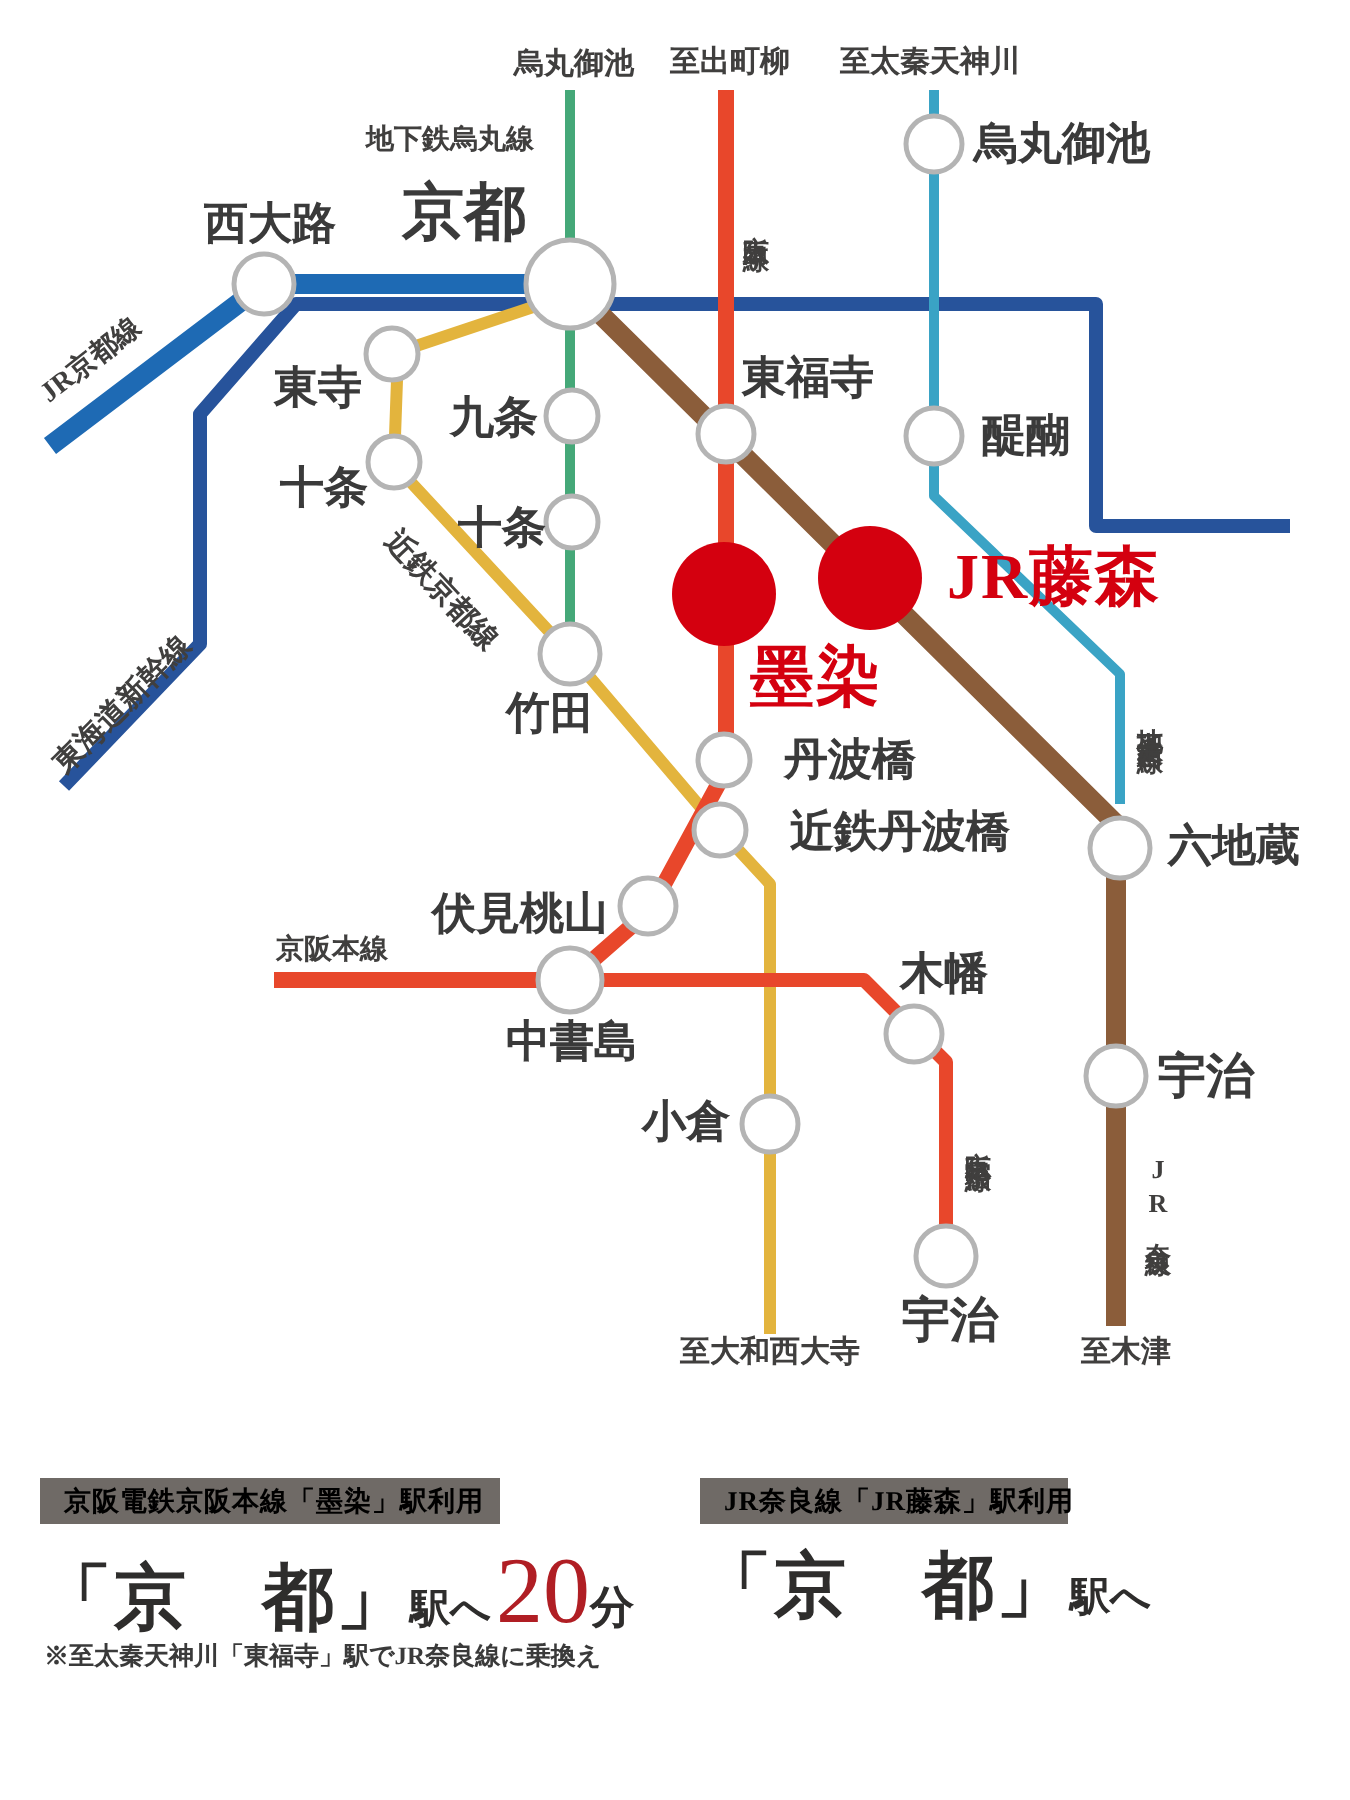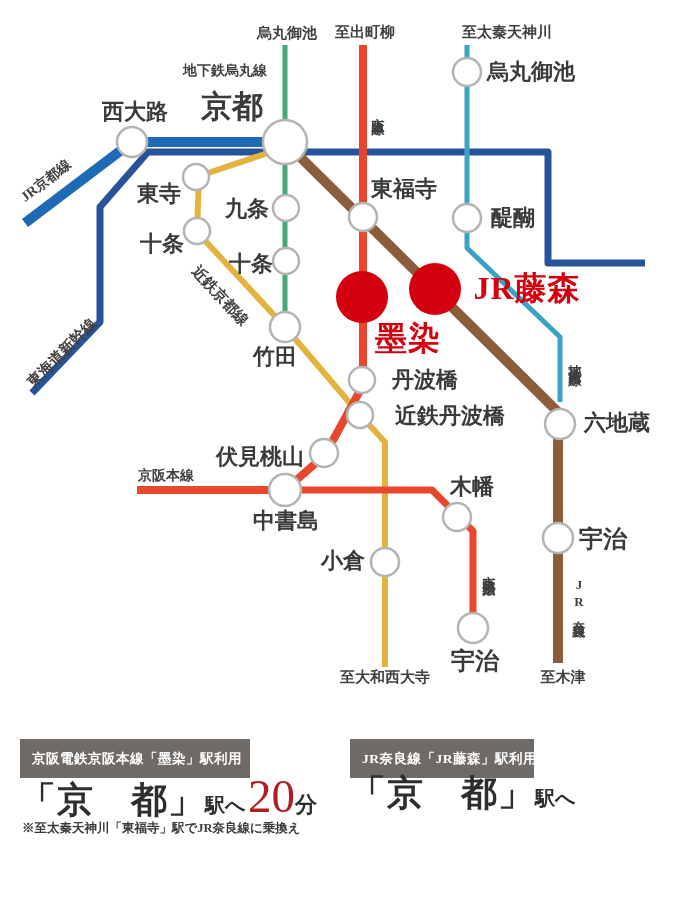--- a/index.html
+++ b/index.html
@@ -15,21 +15,21 @@
   }
   .station-label { font-size:22px; }
   .highlight-label { color:#d4000f; font-size:32px; font-weight:700; letter-spacing:1px; }
   .line-label { font-size:14px; color:#403f3e; }
   .terminal-label { font-size:15px; color:#403f3e; }
   .vertical { writing-mode:vertical-rl; text-orientation:upright; letter-spacing:2px; line-height:1; }
 
   
   .panel { position:absolute; }
   .panel-header {
-    position:absolute; left:0; top:0; height:39px; background:#6f6a66; color:#ffffff;
+    position:absolute; left:0; top:0; height:23px; background:#6f6a66; color:#000000;
     font-size:13.5px; font-weight:700; display:flex; align-items:center;
     padding-left:12px; box-sizing:border-box; white-space:nowrap; letter-spacing:0.5px;
   }
   .panel-main {
     position:absolute; left:0; top:30px; width:100%;
     display:flex; justify-content:space-between; align-items:baseline;
   }
   .dest { white-space:nowrap; color:#2e2d2c; }
   .dest-main { font-size:36px; font-weight:700; letter-spacing:1px; }
   .dest-suffix { font-size:20px; font-weight:700; }
@@ -105,21 +105,21 @@
       <div class="map-label line-label" style="left: 62px; top: 353px; font-size: 15px; transform: translate(-50%, -50%) rotate(-45deg);">東海道新幹線</div>
       <div class="map-label line-label" style="left: 225px; top: 71px; font-size: 14px;">地下鉄烏丸線</div>
       <div class="map-label line-label vertical" style="left: 378px; top: 111px; font-size: 13px;">京阪本線</div>
       <div class="map-label line-label" style="left: 220px; top: 296px; font-size: 15px; transform: translate(-50%, -50%) rotate(47deg);">近鉄京都線</div>
       <div class="map-label line-label vertical" style="left: 575px; top: 360px; font-size: 13px;">地下鉄東西線</div>
       <div class="map-label line-label" style="left: 166px; top: 476px; font-size: 14px;">京阪本線</div>
       <div class="map-label line-label vertical" style="left: 489px; top: 570px; font-size: 13px;">京阪宇治線</div>
       <div class="map-label line-label vertical" style="left: 579px; top: 597px; font-size: 13px;">JR奈良線</div>
       <div class="map-label terminal-label" style="left: 287px; top: 33px; font-size: 15px;">烏丸御池</div>
       <div class="map-label terminal-label" style="left: 365px; top: 32px; font-size: 15px;">至出町柳</div>
-      <div class="map-label terminal-label" style="left: 465px; top: 32px; font-size: 15px; margin-left: 42px;">至太秦天神川</div>
+      <div class="map-label terminal-label" style="left: 465px; top: 32px; font-size: 15px;">至太秦天神川</div>
       <div class="map-label terminal-label" style="left: 385px; top: 677px; font-size: 15px;">至大和西大寺</div>
       <div class="map-label terminal-label" style="left: 563px; top: 677px; font-size: 15px;">至木津</div>
     </div>
 
   <div class="panel" style="left:20px; top:739px; width:297px; height:100px;">
     <div class="panel-header" style="width:230px;">京阪電鉄京阪本線「墨染」駅利用</div>
     <div class="panel-main">
       <span class="dest"><span class="dest-main">「京　都」</span><span class="dest-suffix">駅へ</span></span>
       <span class="time"><span class="time-prefix"></span><span class="time-minutes">20</span><span class="time-unit">分</span></span>
     </div>

